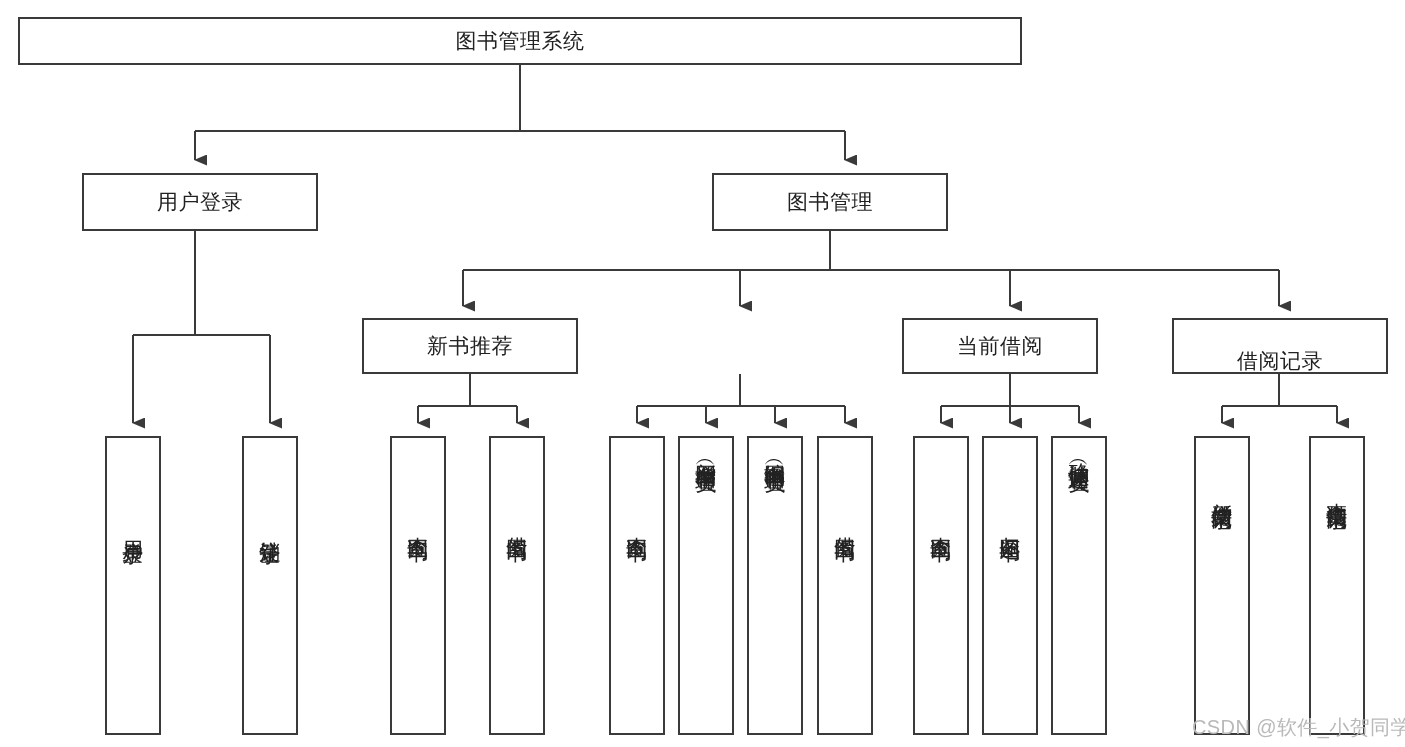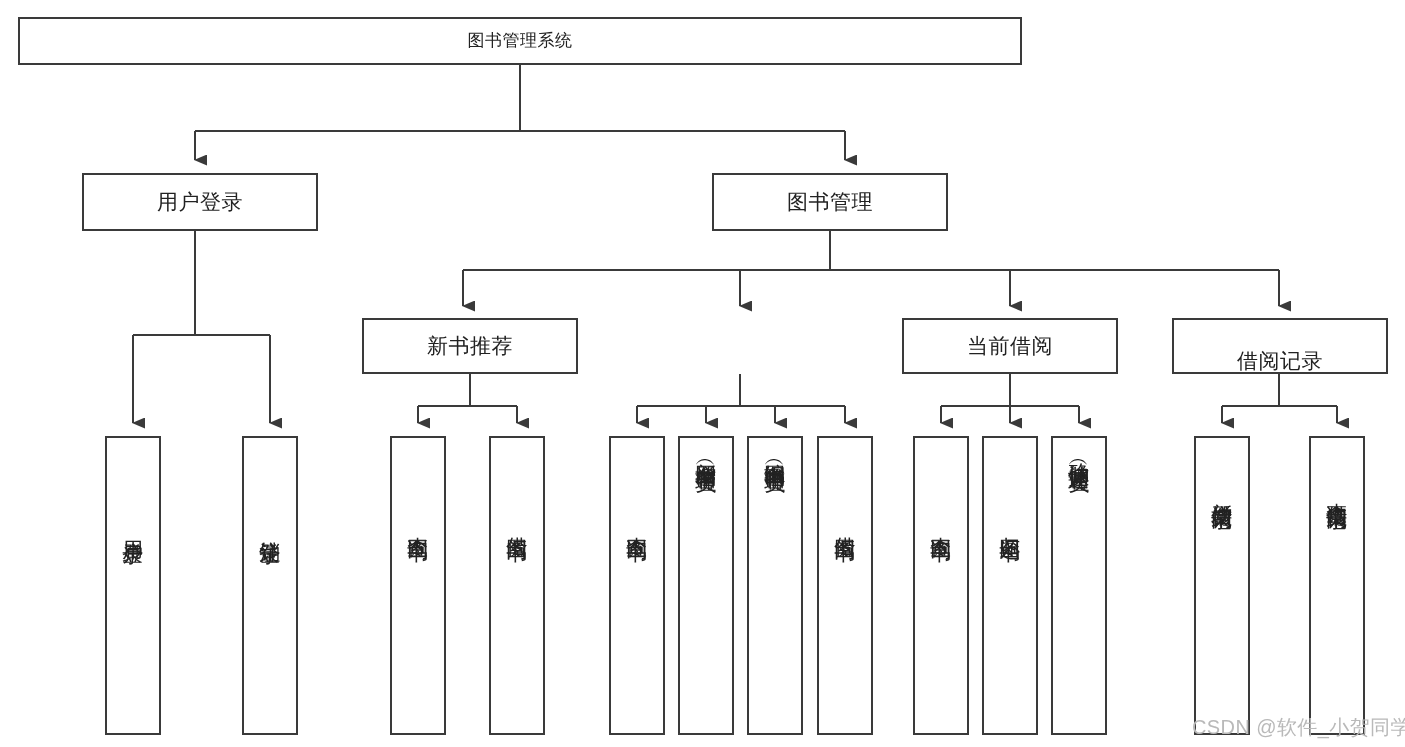--- a/index.html
+++ b/index.html
@@ -40,21 +40,21 @@
     color: #222222;
     line-height: 1.06;
     white-space: pre;
     text-align: center;
   }
   .node-box.horiz .node-label {
     font-size: 21px;
     letter-spacing: 0.5px;
   }
   .node-box.root .node-label {
-    font-size: 17px;
+    font-size: 21px;
     letter-spacing: 0.5px;
   }
   .node-box.leaf {
     align-items: flex-start;
     justify-content: center;
     padding-top: 0px;
   }
   .node-box.leaf .node-label {
     writing-mode: vertical-rl;
     text-orientation: upright;
@@ -139,21 +139,21 @@
 
   <div class="node-box horiz" style="left:362px; top:318px; width:216px; height:56px;">
     <span class="node-label">新书推荐</span>
   </div>
 
   <div class="node-box horiz" style="left:712px; top:173px; width:236px; height:58px;">
     <span class="node-label">图书管理</span>
   </div>
 
 
-  <div class="node-box horiz" style="left:902px; top:318px; width:216px; height:56px;">
+  <div class="node-box horiz" style="left:902px; top:318px; width:196px; height:56px;">
     <span class="node-label">当前借阅</span>
   </div>
 
   <div class="node-box horiz" style="left:1172px; top:318px; width:216px; height:56px;align-items:flex-end;">
     <span class="node-label">借阅记录</span>
   </div>
 
   <div class="node-box leaf" style="left:105px; top:436px; width:56px; height:299px; padding-top:86px;">
     <span class="node-label">用户登录</span>
   </div>

